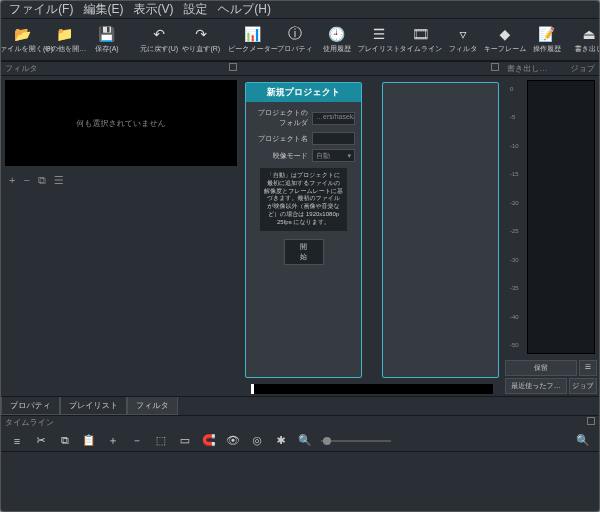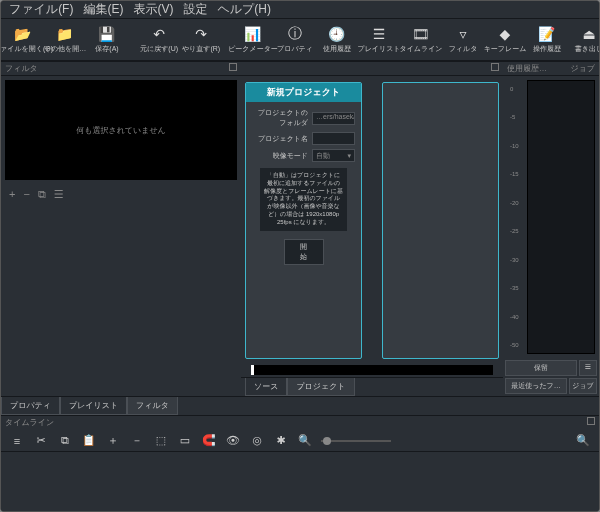--- a/index.html
+++ b/index.html
@@ -35,21 +35,21 @@
   
   .main{flex:1;display:grid;grid-template-columns:240px 1fr 96px;
         grid-template-rows:1fr auto;gap:0;min-height:0;}
   .pane{background:var(--bg);border-top:1px solid var(--bg4);position:relative;}
   .panehdr{height:14px;background:var(--bg);font-size:8px;padding:1px 4px;
            display:flex;justify-content:space-between;color:var(--text2);
            border-bottom:1px solid var(--bg4);}
   .dock{display:inline-block;width:8px;height:8px;border:1px solid #777;}
   
   .filterspane{display:flex;flex-direction:column;}
-  .blackbox{margin:4px;background:#000;height:100px;display:flex;
+  .blackbox{margin:4px;background:#000;height:86px;display:flex;
             align-items:center;justify-content:center;color:var(--text2);font-size:8px;}
   .filterbtns{display:flex;gap:8px;padding:4px 8px;color:#888;font-size:11px;}
   
   .centerpane{display:flex;flex-direction:column;min-height:0;}
   .projectwrap{flex:1;display:flex;gap:20px;padding:6px 4px 4px;min-height:0;}
   .projcard{flex:1;background:var(--bg3);border:1px solid var(--accent);
             border-radius:2px;display:flex;flex-direction:column;overflow:hidden;}
   .projhdr{background:var(--teal);color:#fff;font-size:9px;font-weight:bold;
            text-align:center;padding:3px;}
   .projbody{flex:1;padding:6px;display:flex;flex-direction:column;gap:4px;font-size:7px;}
@@ -231,30 +231,26 @@
         </div>
         <div class="projcard">
           <div class="projbody"></div>
         </div>
       </div>
 
       <div class="playerwrap">
         <div class="scrub">
             <div class="h"></div>
           </div>
-        <div class="ptabs">
-          <div class="ptab">ソース</div>
-          <div class="ptab act">プロジェクト</div>
-        </div>
       </div>
     </div>
 
     <div class="pane peakpane">
       <div class="panehdr">
-          <span>使用履歴…</span>
+          <span>書き出し…</span>
           <span>ジョブ</span>
         </div>
       <div class="peakbody">
         <div class="peaklabels" id="peaklabels">
             <span>0</span>
             <span>-5</span>
             <span>-10</span>
             <span>-15</span>
             <span>-20</span>
             <span>-25</span>

